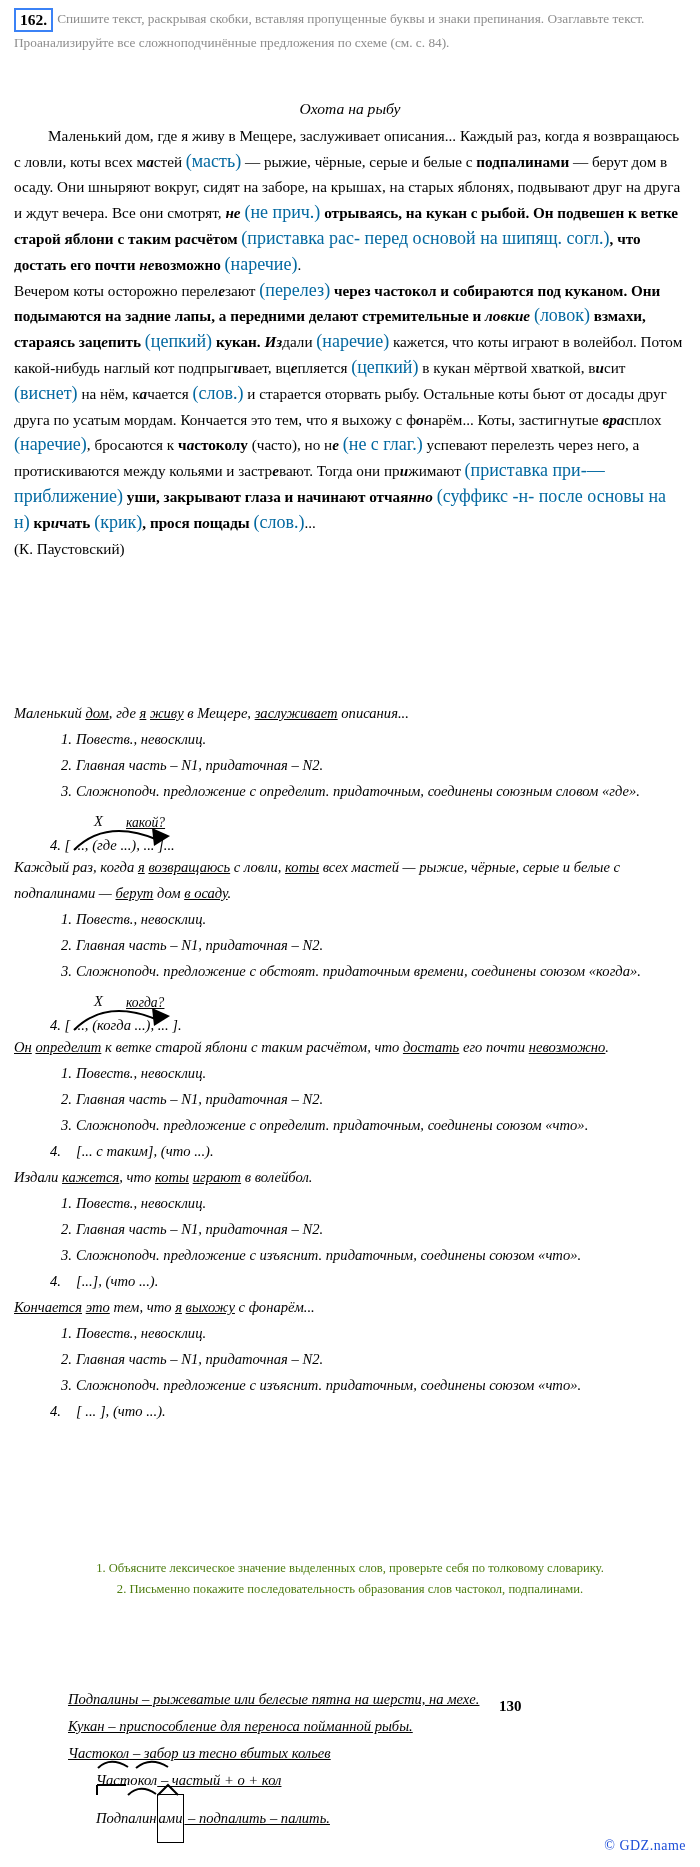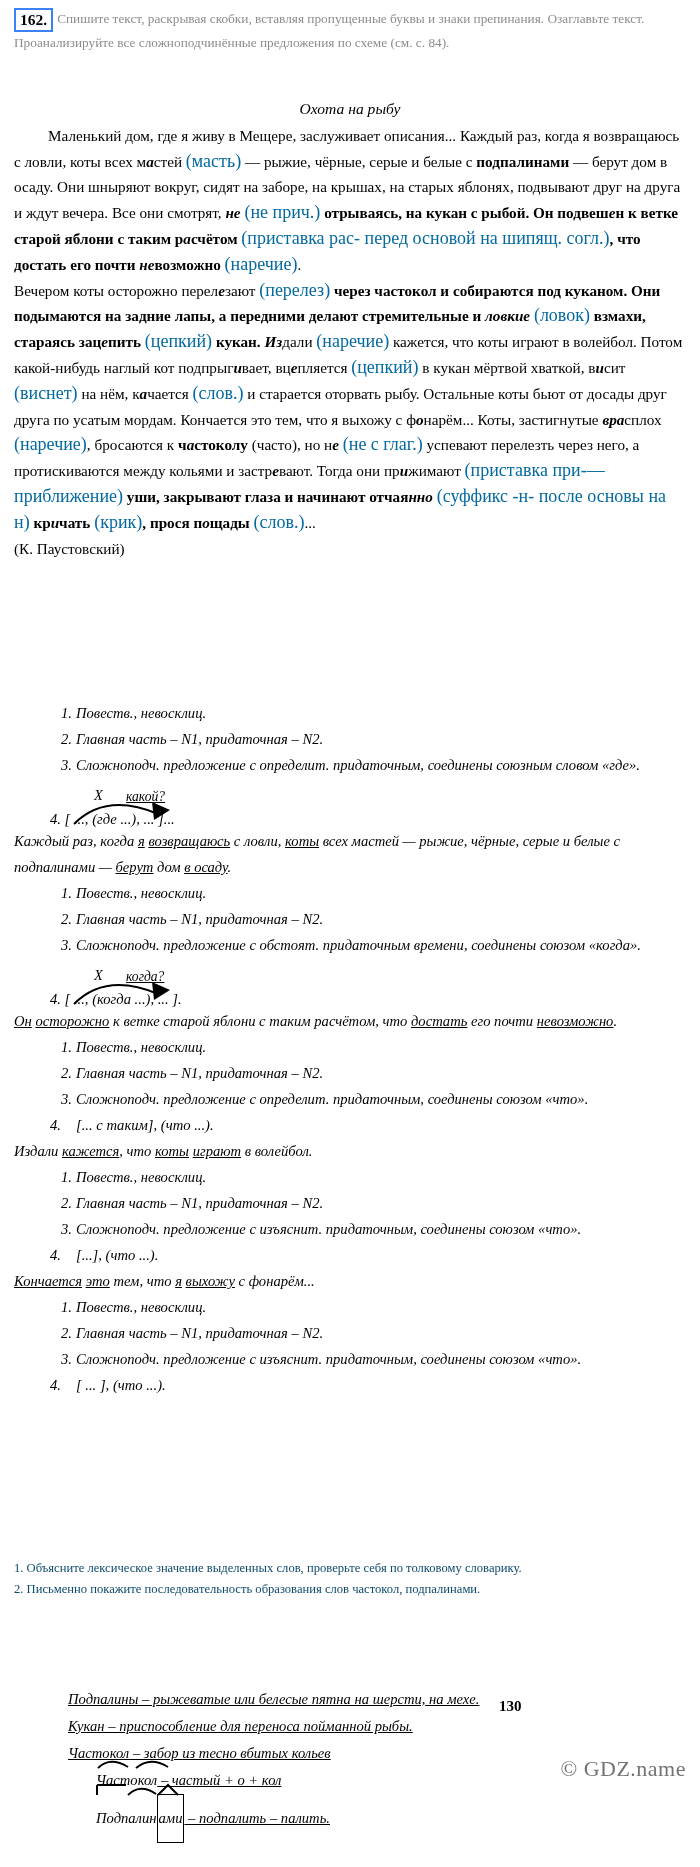--- a/index.html
+++ b/index.html
@@ -150,21 +150,22 @@
   }
 
   
   .footq {
     position: absolute;
     left: 14px;
     top: 1558px;
     width: 672px;
     font-size: 12.6px;
     line-height: 21px;
-    color: #0c4a6e;
+    color: #4d7c0f;
+    text-align: center;
   }
   .footq p { margin: 0; }
 
   
   .glossary {
     position: absolute;
     left: 68px;
     top: 1686px;
     width: 600px;
     font-size: 14.6px;
@@ -198,23 +199,23 @@
     left: 499px;
     top: 1698px;
     font-weight: bold;
     font-size: 15px;
     font-style: normal;
     font-family: "Liberation Serif", serif;
   }
   .watermark {
     position: absolute;
     right: 14px;
-    top: 1756px;
-    font-size: 22px;
-    color: #737373;
+    top: 1838px;
+    font-size: 14px;
+    color: #1d4ed8;
     font-family: "Liberation Serif", serif;
     letter-spacing: 0.5px;
   }
 </style>
 </head>
 <body>
 
 <div class="page">
 
   <div class="task-head">
@@ -225,20 +226,21 @@
     <div class="story-title">Охота на рыбу</div>
 
     <p><span>Маленький дом, где я живу в Мещере, заслуживает описания... Каждый раз, когда я возвращаюсь с ловли, коты всех м</span><span class="i">а</span><span>стей </span><span class="hint">(масть)</span><span> — рыжие, чёрные, серые и белые с </span><span class="b">подпалинами</span><span> — берут дом в осаду. Они шныряют вокруг, сидят на заборе, на крышах, на старых яблонях, подвывают друг на друга и ждут вечера. Все они смотрят, </span><span class="i">не</span><span> </span><span class="hint">(не прич.)</span><span class="b"> отрываясь, на </span><span class="b">кукан</span><span class="b"> с рыбой. Он подвеш</span><span class="i">е</span><span class="b">н к ветке старой яблони с таким р</span><span class="i">а</span><span class="b">счётом </span><span class="hint">(приставка рас- перед основой на шипящ. согл.)</span><span class="b">, что достать его почти </span><span class="i">не</span><span class="b">возможно </span><span class="hint">(наречие)</span><span>.</span></p>
 
     <p class="noind"><span>Вечером коты осторожно перел</span><span class="i">е</span><span>зают </span><span class="hint">(перелез)</span><span class="b"> через частокол и собираются под куканом. Они подымаются на задние лапы, а передними делают стремительные и </span><span class="i">ловкие</span><span> </span><span class="hint">(ловок)</span><span class="b"> взмахи, стараясь зац</span><span class="i">е</span><span class="b">пить </span><span class="hint">(цепкий)</span><span class="b"> кукан. </span><span class="i">Из</span><span>дали </span><span class="hint">(наречие)</span><span> кажется, что коты играют в волейбол. Потом какой-нибудь наглый кот подпрыг</span><span class="i">и</span><span>вает, вц</span><span class="i">е</span><span>пляется </span><span class="hint">(цепкий)</span><span> в кукан мёртвой хваткой, в</span><span class="i">и</span><span>сит </span><span class="hint">(виснет)</span><span> на нём, к</span><span class="i">а</span><span>чается </span><span class="hint">(слов.)</span><span> и старается оторвать рыбу. Остальные коты бьют от досады друг друга по усатым мордам. Кончается это тем, что я выхожу с ф</span><span class="i">о</span><span>нарём... Коты, застигнутые </span><span class="i">вра</span><span>сплох </span><span class="hint">(наречие)</span><span>, бросаются к </span><span class="b">ч</span><span class="i">а</span><span class="b">стоколу</span><span> (часто), но н</span><span class="i">е</span><span> </span><span class="hint">(не с глаг.)</span><span> успевают перелезть через него, а протискиваются между кольями и застр</span><span class="i">е</span><span>вают. Тогда они пр</span><span class="i">и</span><span>жимают </span><span class="hint">(приставка при-—приближение)</span><span class="b"> уши, закрывают глаза и начинают отчая</span><span class="i">нно</span><span> </span><span class="hint">(суффикс -н- после основы на н)</span><span class="b"> кр</span><span class="i">и</span><span class="b">чать </span><span class="hint">(крик)</span><span class="b">, прося п</span><span class="i">о</span><span class="b">щады </span><span class="hint">(слов.)</span><span>...</span></p>
 
     <p class="noind author">(К. Паустовский)</p>
   </div>
 
   <div class="analysis" id="analysis-root">
+      <p class="sent"><span>Маленький </span><span class="u">дом</span><span>, где </span><span class="u">я</span><span> </span><span class="u">живу</span><span> в Мещере, </span><span class="u">заслуживает</span><span> описания...</span></p>
       <ol class="pts">
         <li>Повеств., невосклиц.</li>
         <li>Главная часть – N1, придаточная – N2.</li>
         <li>Сложноподч. предложение с определит. придаточным, соединены союзным словом «где».</li>
       </ol>
       <div class="diagram">
         <span class="dlabel-x">X</span>
         <span class="dlabel-q">какой?</span>
         <svg width="160" height="44">
           <path d="M8,40 Q40,8 92,30" stroke="#000" stroke-width="2" fill="none"></path>
@@ -254,21 +256,21 @@
       </ol>
       <div class="diagram">
         <span class="dlabel-x">X</span>
         <span class="dlabel-q">когда?</span>
         <svg width="160" height="44">
           <path d="M8,40 Q40,8 92,30" stroke="#000" stroke-width="2" fill="none"></path>
           <polygon points="86,18 104,26 88,36" fill="#000"></polygon>
         </svg>
         <span class="dscheme">4.  [ ..., (когда ...), ... ].</span>
       </div>
-      <p class="sent"><span class="u">Он</span><span> </span><span class="u">осторожно</span><span> к ветке старой яблони с таким расчётом, что </span><span class="u">достать</span><span> его почти </span><span class="u">невозможно</span><span>.</span></p>
+      <p class="sent"><span class="u">Он</span><span> </span><span class="u">определит</span><span> к ветке старой яблони с таким расчётом, что </span><span class="u">достать</span><span> его почти </span><span class="u">невозможно</span><span>.</span></p>
       <ol class="pts">
         <li>Повеств., невосклиц.</li>
         <li>Главная часть – N1, придаточная – N2.</li>
         <li>Сложноподч. предложение с определит. придаточным, соединены союзом «что».</li>
       </ol>
       <div class="scheme-line"><span class="num">4.</span><span>[... с таким], (что ...).</span></div>
       <p class="sent"><span>Издали </span><span class="u">кажется</span><span>, что </span><span class="u">коты</span><span> </span><span class="u">играют</span><span> в волейбол.</span></p>
       <ol class="pts">
         <li>Повеств., невосклиц.</li>
         <li>Главная часть – N1, придаточная – N2.</li>

